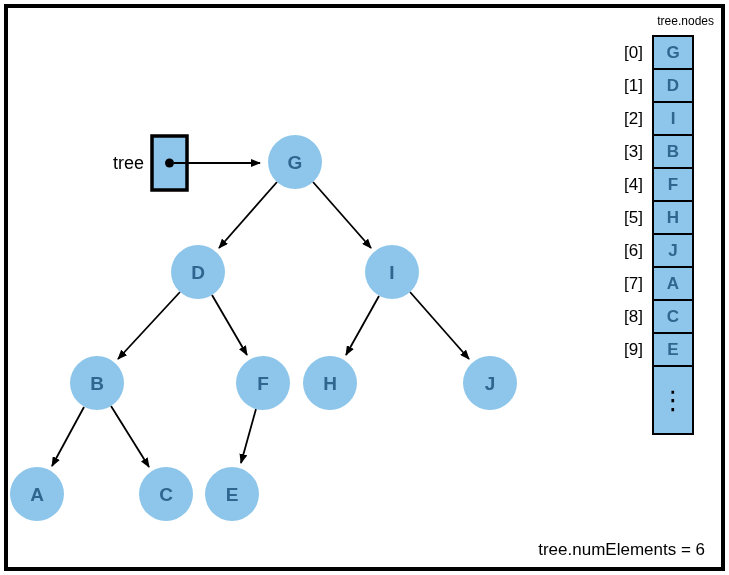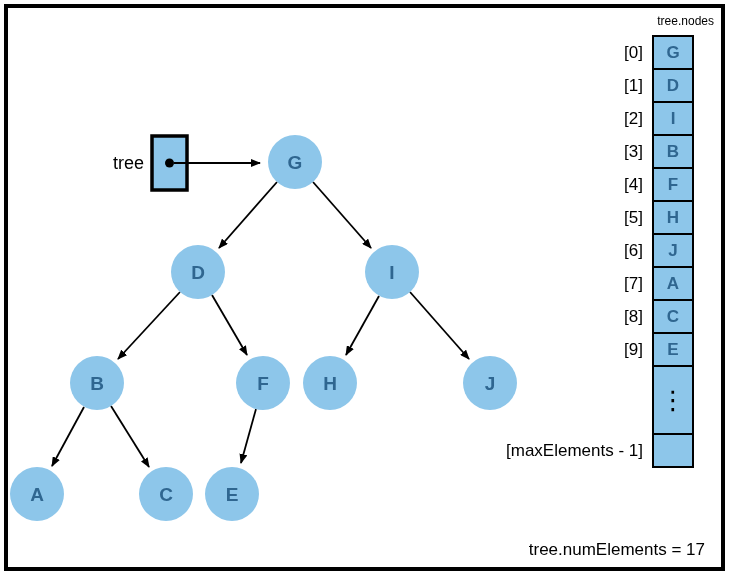--- a/index.html
+++ b/index.html
@@ -208,22 +208,18 @@
         <span class="row-index">[8]</span>
         <span class="array-cell">C</span>
       </div>
       <div class="array-row">
         <span class="row-index">[9]</span>
         <span class="array-cell">E</span>
       </div>
       <div class="array-row">
         <span class="array-cell ellipsis-cell">⋮</span>
       </div>
-      <div class="array-row">
-        <span class="row-index">[maxElements - 1]</span>
-        <span class="array-cell"></span>
-      </div>
     </div>
 
-    <div class="footer-text">tree.numElements = 17</div>
+    <div class="footer-text">tree.numElements = 6</div>
 
   </div>
 </div>
 
 </body></html>

